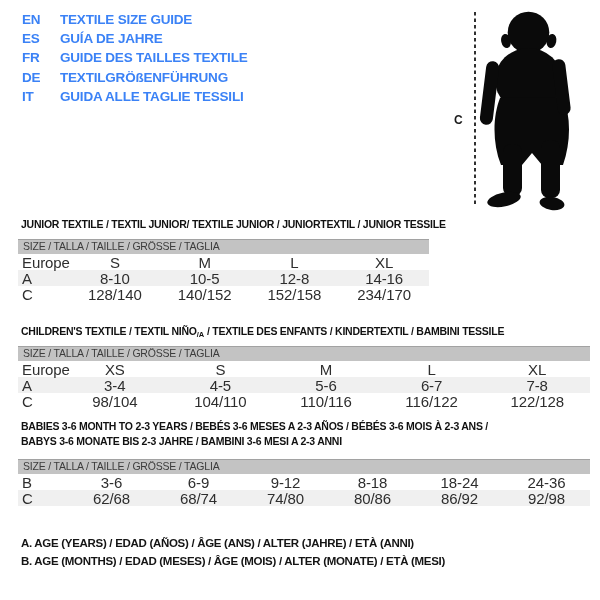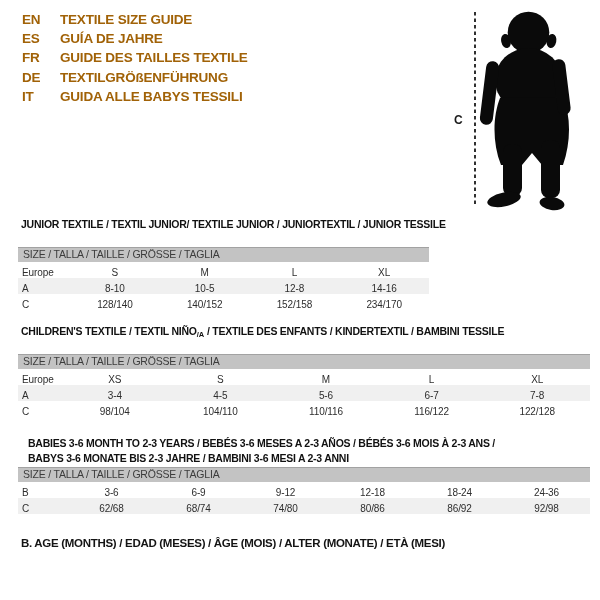--- a/index.html
+++ b/index.html
@@ -3,40 +3,40 @@
 <meta charset="utf-8">
 <style>
   html,body{margin:0;padding:0;background:#fff;}
   .canvas{
     position:relative;width:600px;height:600px;background:#ffffff;overflow:hidden;
     font-family:"Liberation Sans","DejaVu Sans",sans-serif;color:#1f1f1f;
   }
   
   .langs{position:absolute;left:22px;top:10px;}
   .lang-row{display:flex;height:19.2px;align-items:center;font-weight:bold;
-    font-size:13.5px;letter-spacing:-0.2px;color:#a16207;white-space:nowrap;}
+    font-size:13.5px;letter-spacing:-0.2px;color:#3b82f6;white-space:nowrap;}
   .lang-code{width:38px;flex:0 0 38px;}
   
   .fig{position:absolute;left:448px;top:4px;width:140px;height:212px;}
   
   .sec-title{position:absolute;left:18px;padding-left:3px;font-weight:bold;
     font-size:10.5px;letter-spacing:-0.25px;color:#111;white-space:nowrap;line-height:15px;}
   #t1-title{top:217px;}
   #t2-title{top:324px;}
-  #t3-title{top:436px;margin-left:7px;}
+  #t3-title{top:419px;}
   .subA{font-size:7.5px;vertical-align:-2px;letter-spacing:0;}
   
-  .stable{position:absolute;left:18px;margin-top:8px;}
+  .stable{position:absolute;left:18px;}
   #t1{top:239px;width:411px;}
   #t2{top:346px;width:572px;}
   #t3{top:459px;width:572px;}
   .sizebar{box-sizing:border-box;height:15px;line-height:13px;background:#c3c3c3;
     border-top:1px solid #a2a2a2;font-size:10.5px;padding-left:5px;color:#3c3c3c;
     letter-spacing:-0.2px;white-space:nowrap;}
-  .trow{display:flex;height:16px;align-items:flex-end;font-size:10px;color:#2e2e2e;
+  .trow{display:flex;height:16px;align-items:flex-start;font-size:15px;color:#2e2e2e;
     letter-spacing:-0.1px;}
   .trow.alt{background:#f0f0f0;}
   .tlabel{box-sizing:border-box;text-align:left;padding-left:4px;flex:0 0 auto;}
   #t1 .tlabel{width:52px;}
   #t2 .tlabel{width:44px;}
   #t3 .tlabel{width:50px;}
   .tcell{flex:1 1 0;text-align:center;}
   
   .footnotes{position:absolute;left:18px;top:537px;padding-left:3px;}
   .foot-line{height:17.6px;font-weight:bold;font-size:11.5px;letter-spacing:-0.3px;
@@ -59,21 +59,21 @@
     <div class="lang-row">
       <span class="lang-code">FR</span>
       <span class="lang-label">GUIDE DES TAILLES TEXTILE</span>
     </div>
     <div class="lang-row">
       <span class="lang-code">DE</span>
       <span class="lang-label">TEXTILGRÖßENFÜHRUNG</span>
     </div>
     <div class="lang-row">
       <span class="lang-code">IT</span>
-      <span class="lang-label">GUIDA ALLE BABYS TESSILI</span>
+      <span class="lang-label">GUIDA ALLE TAGLIE TESSILI</span>
     </div>
   </div>
 
   <svg class="fig" width="140" height="212" viewBox="0 0 140 212" xmlns="http://www.w3.org/2000/svg">
     <line x1="27" y1="8" x2="27" y2="201" stroke="#1a1a1a" stroke-width="1.8" stroke-dasharray="3.5,3"></line>
     <text x="6" y="120" font-size="12" font-weight="bold" fill="#1a1a1a">C</text>
     <g fill="#0a0a0a">
       <ellipse cx="58" cy="37" rx="4.8" ry="7.2" transform="rotate(-12 58 37)"></ellipse>
       <ellipse cx="103.5" cy="37" rx="4.8" ry="7.2" transform="rotate(12 103.5 37)"></ellipse>
       <circle cx="80.5" cy="28.5" r="20.8"></circle>
@@ -147,32 +147,33 @@
     <div>BABIES 3-6 MONTH TO 2-3 YEARS / BEBÉS 3-6 MESES A 2-3 AÑOS / BÉBÉS 3-6 MOIS À 2-3 ANS /</div>
     <div>BABYS 3-6 MONATE BIS 2-3 JAHRE / BAMBINI 3-6 MESI A 2-3 ANNI</div>
   </div>
   <div class="stable" id="t3">
     <div class="sizebar">SIZE / TALLA / TAILLE / GRÖSSE / TAGLIA</div>
     <div class="trow">
       <div class="tlabel">B</div>
       <div class="tcell">3-6</div>
       <div class="tcell">6-9</div>
       <div class="tcell">9-12</div>
-      <div class="tcell">12-18</div>
+      <div class="tcell">8-18</div>
       <div class="tcell">18-24</div>
       <div class="tcell">24-36</div>
     </div>
     <div class="trow alt">
       <div class="tlabel">C</div>
       <div class="tcell">62/68</div>
       <div class="tcell">68/74</div>
       <div class="tcell">74/80</div>
       <div class="tcell">80/86</div>
       <div class="tcell">86/92</div>
       <div class="tcell">92/98</div>
     </div>
   </div>
 
   <div class="footnotes">
+    <div class="foot-line">A. AGE (YEARS) / EDAD (AÑOS) / ÂGE (ANS) / ALTER (JAHRE) / ETÀ (ANNI)</div>
     <div class="foot-line">B. AGE (MONTHS) / EDAD (MESES) / ÂGE (MOIS) / ALTER (MONATE) / ETÀ (MESI)</div>
   </div>
 
 </div>
 
 </body></html>

